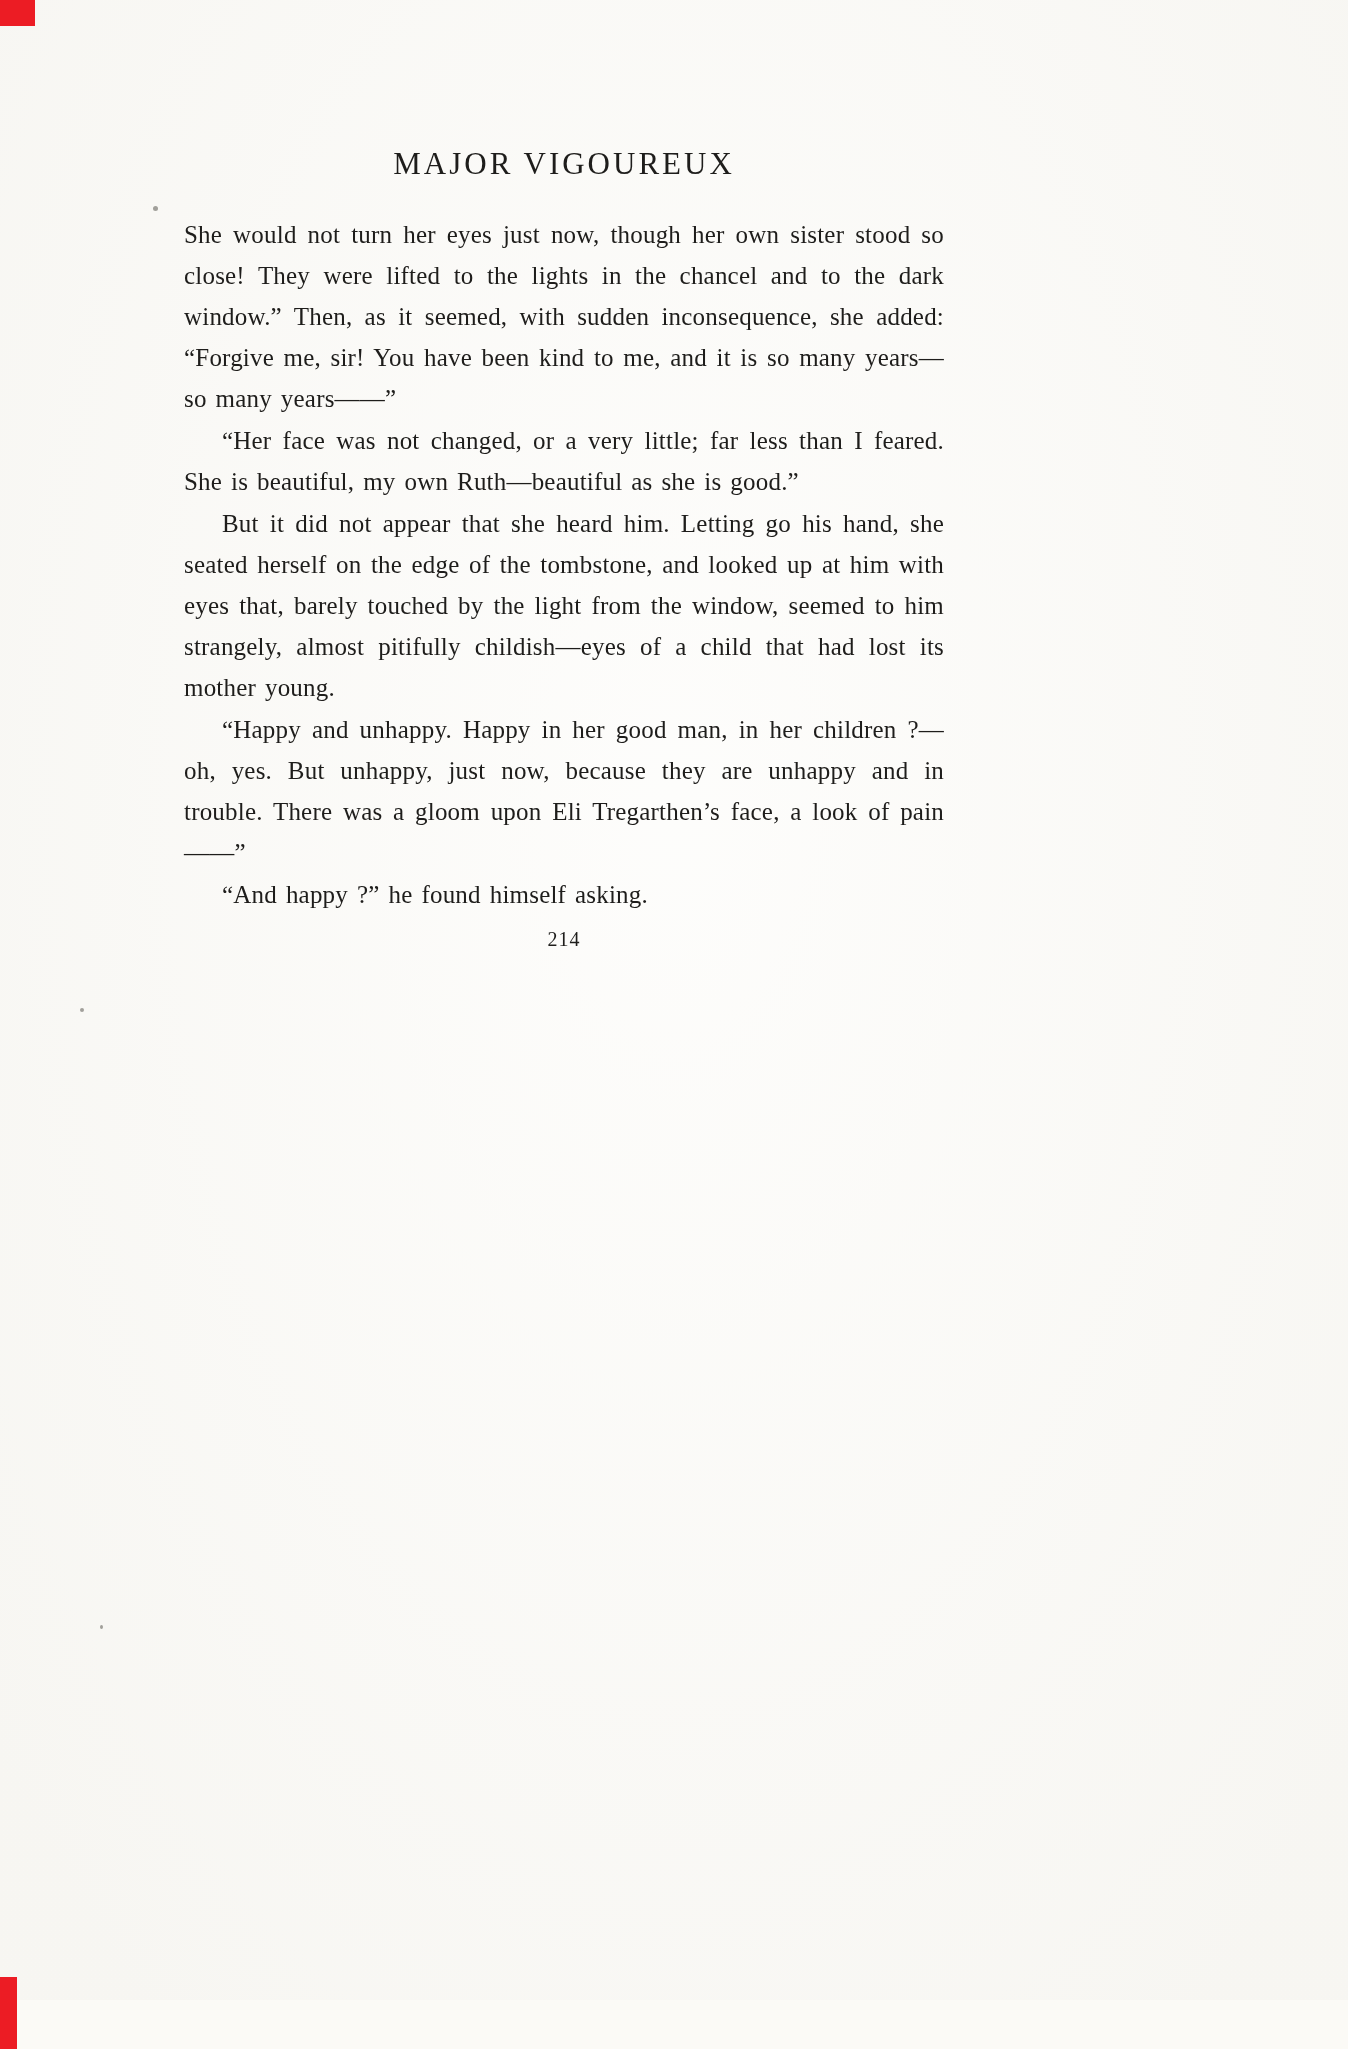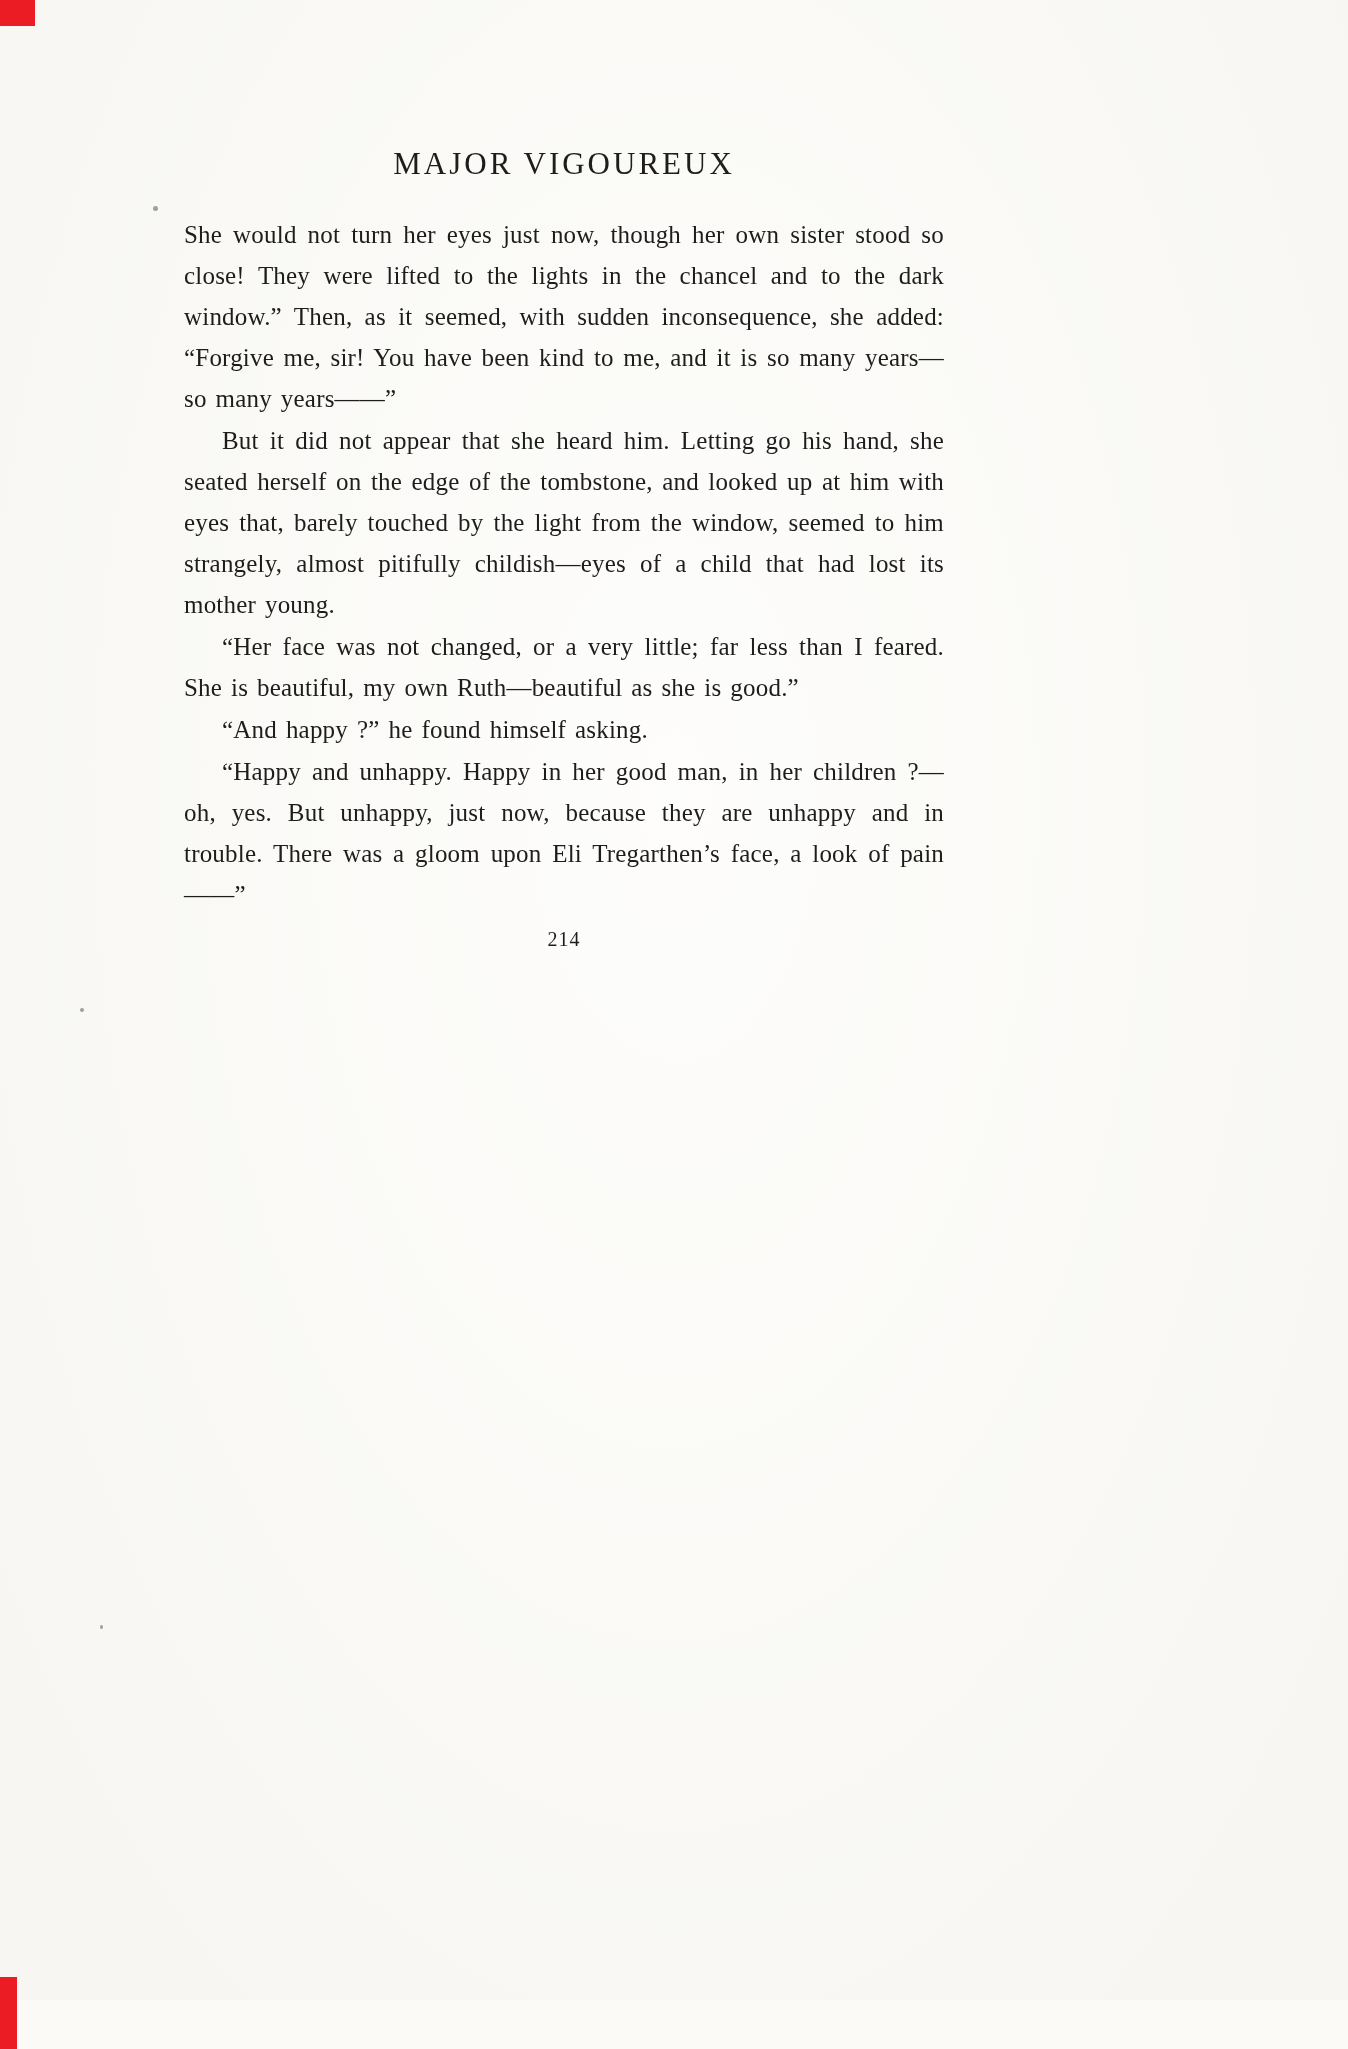--- a/index.html
+++ b/index.html
@@ -94,23 +94,23 @@
   <div class="speck speck-1"></div>
   <div class="speck speck-2"></div>
   <div class="speck speck-3"></div>
 
   <div class="content-block">
 
     <div class="running-head">MAJOR VIGOUREUX</div>
 
     <div class="body-text">
       <p class="no-indent">She would not turn her eyes just now, though her own sister stood so close! They were lifted to the lights in the chancel and to the dark window.” Then, as it seemed, with sudden inconsequence, she added: “Forgive me, sir! You have been kind to me, and it is so many years—so many years——”</p>
+      <p>“Her face was not changed, or a very little; far less than I feared. She is beautiful, my own Ruth—beautiful as she is good.”</p>
       <p>But it did not appear that she heard him. Letting go his hand, she seated herself on the edge of the tombstone, and looked up at him with eyes that, barely touched by the light from the window, seemed to him strangely, almost pitifully childish—eyes of a child that had lost its mother young.</p>
-      <p>“Her face was not changed, or a very little; far less than I feared. She is beautiful, my own Ruth—beautiful as she is good.”</p>
+      <p>“Happy and unhappy. Happy in her good man, in her children ?—oh, yes. But unhappy, just now, because they are unhappy and in trouble. There was a gloom upon Eli Tregarthen’s face, a look of pain——”</p>
       <p>“And happy ?” he found himself asking.</p>
-      <p>“Happy and unhappy. Happy in her good man, in her children ?—oh, yes. But unhappy, just now, because they are unhappy and in trouble. There was a gloom upon Eli Tregarthen’s face, a look of pain——”</p>
     </div>
 
     <div class="page-number">214</div>
 
   </div>
 
 </div>
 
 </body></html>

